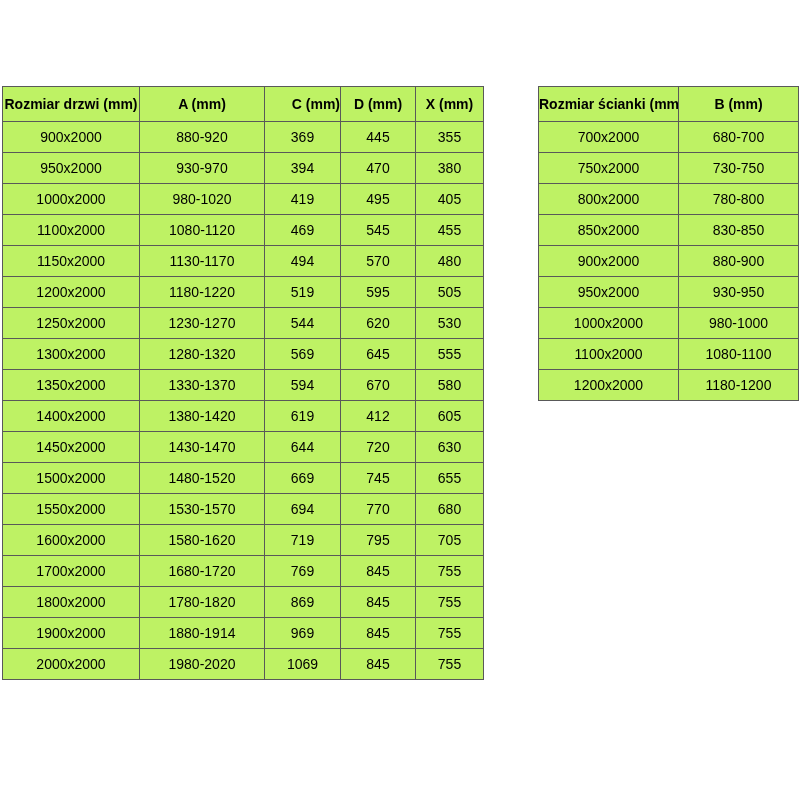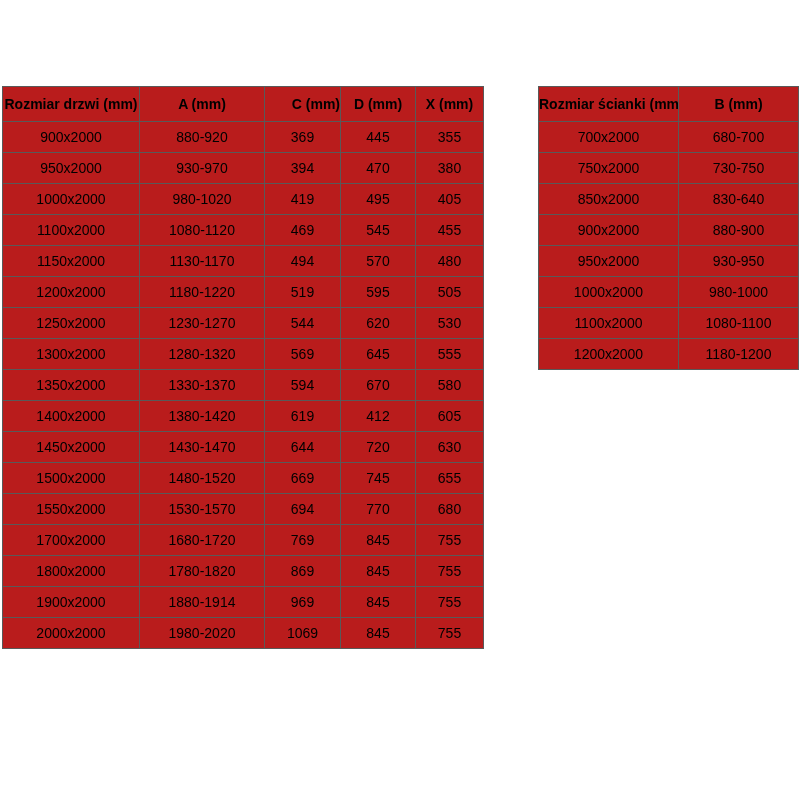--- a/index.html
+++ b/index.html
@@ -15,21 +15,21 @@
     position: relative;
     width: 800px;
     height: 800px;
     background: #ffffff;
     overflow: hidden;
   }
   table {
     border-collapse: collapse;
     table-layout: fixed;
     position: absolute;
-    background: #b91c1c;
+    background: #bef264;
   }
   th, td {
     border: 1px solid #595959;
     text-align: center;
     vertical-align: middle;
     font-size: 14px;
     color: #000000;
     padding: 0;
     overflow: hidden;
     white-space: nowrap;
@@ -160,20 +160,27 @@
           <td>655</td>
         </tr>
         <tr>
           <td>1550x2000</td>
           <td>1530-1570</td>
           <td>694</td>
           <td>770</td>
           <td>680</td>
         </tr>
         <tr>
+          <td>1600x2000</td>
+          <td>1580-1620</td>
+          <td>719</td>
+          <td>795</td>
+          <td>705</td>
+        </tr>
+        <tr>
           <td>1700x2000</td>
           <td>1680-1720</td>
           <td>769</td>
           <td>845</td>
           <td>755</td>
         </tr>
         <tr>
           <td>1800x2000</td>
           <td>1780-1820</td>
           <td>869</td>
@@ -206,22 +213,26 @@
       <tbody>
         <tr>
           <td>700x2000</td>
           <td>680-700</td>
         </tr>
         <tr>
           <td>750x2000</td>
           <td>730-750</td>
         </tr>
         <tr>
+          <td>800x2000</td>
+          <td>780-800</td>
+        </tr>
+        <tr>
           <td>850x2000</td>
-          <td>830-640</td>
+          <td>830-850</td>
         </tr>
         <tr>
           <td>900x2000</td>
           <td>880-900</td>
         </tr>
         <tr>
           <td>950x2000</td>
           <td>930-950</td>
         </tr>
         <tr>

